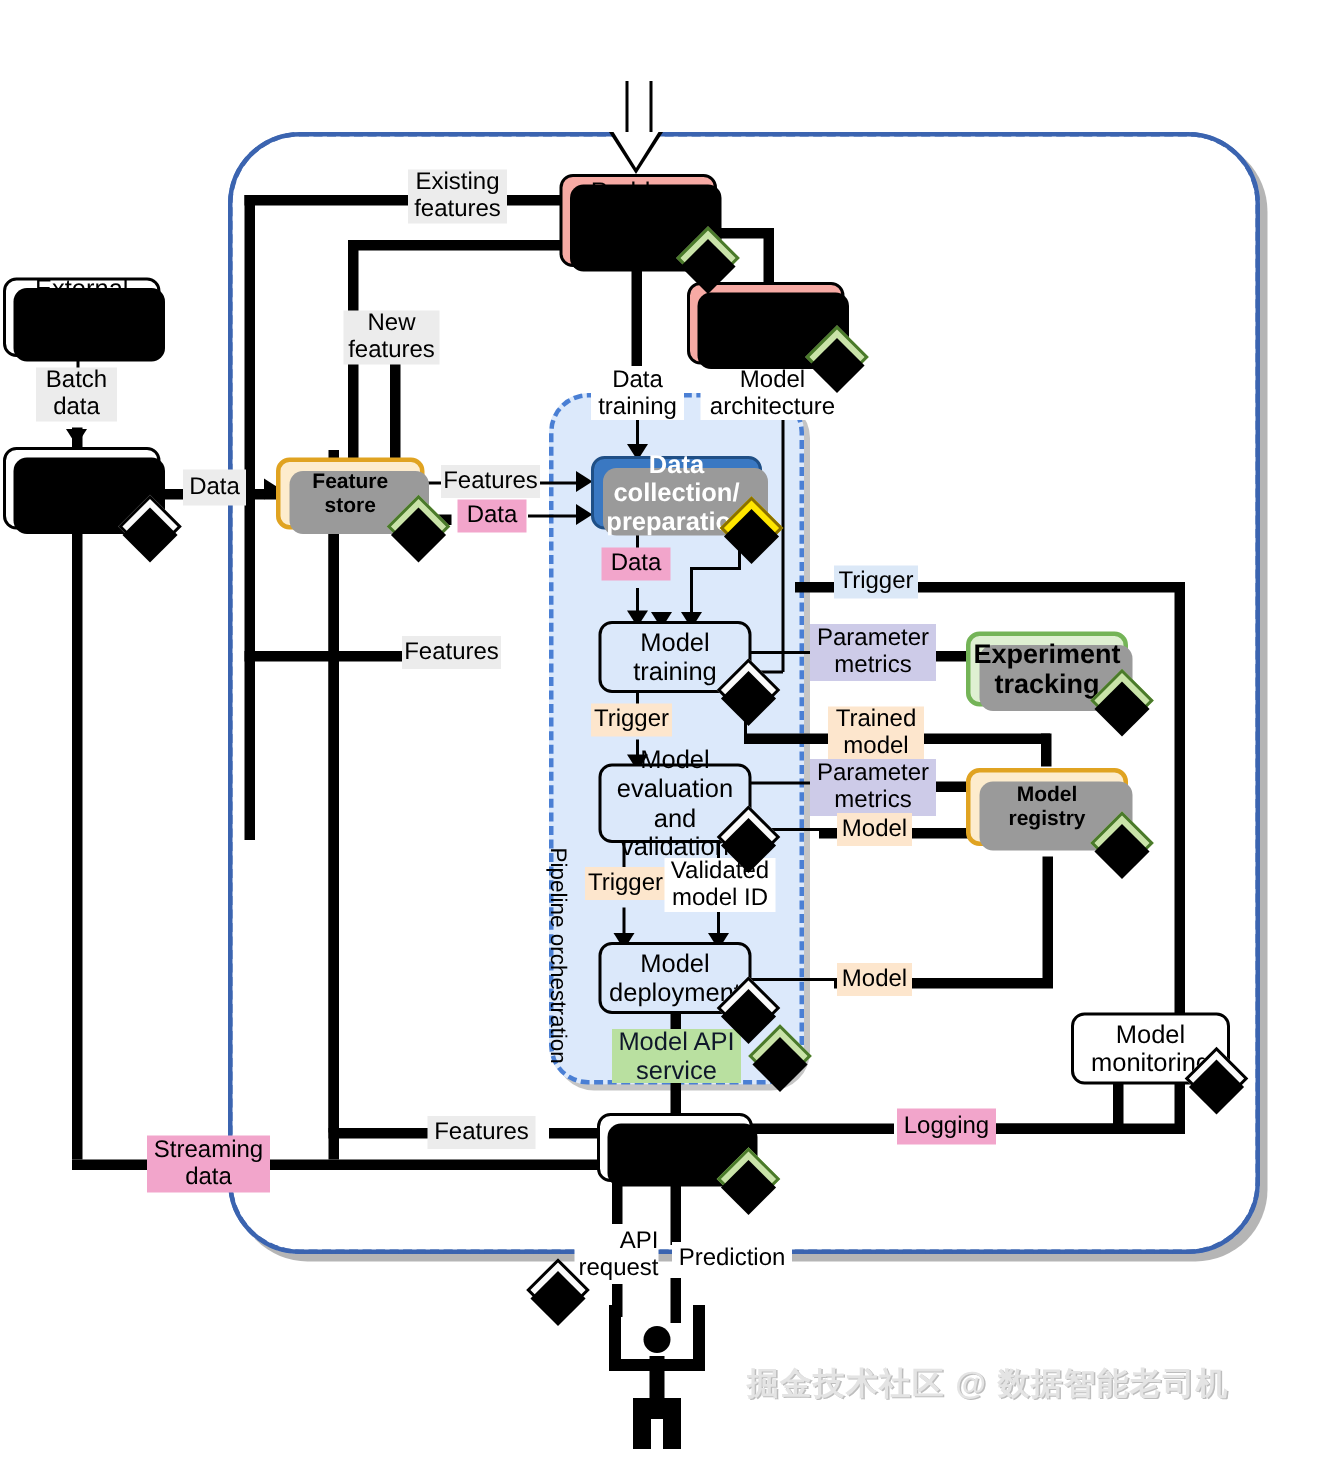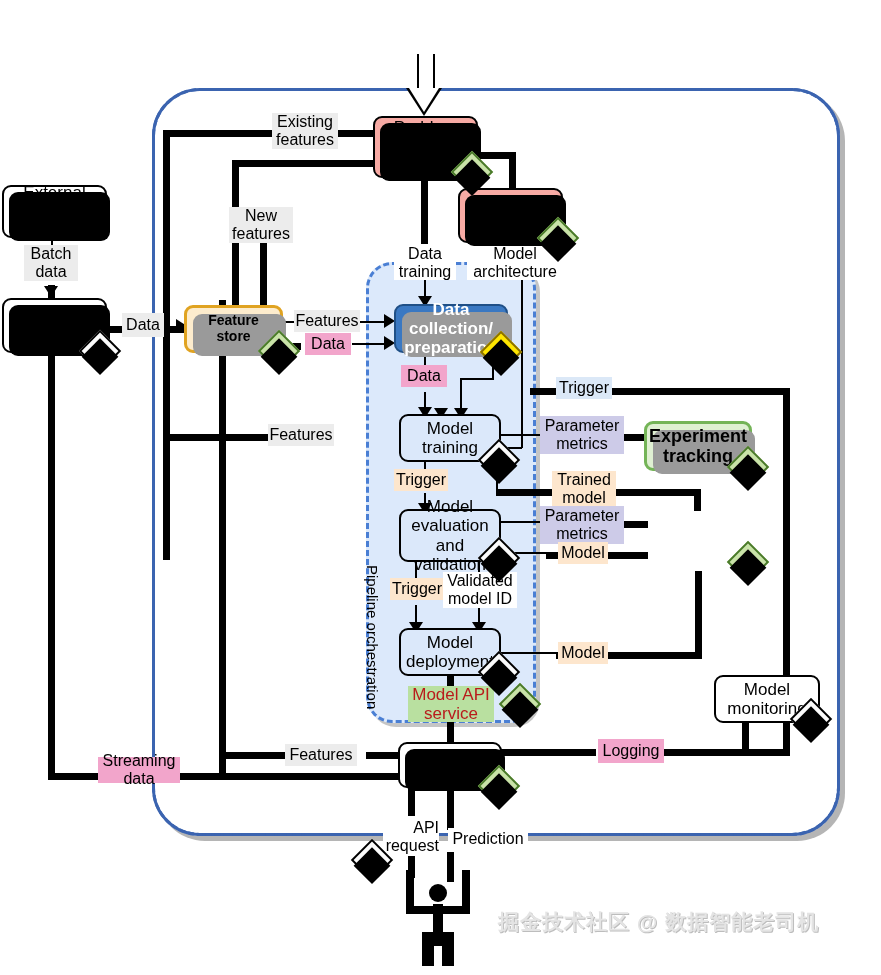--- a/index.html
+++ b/index.html
@@ -37,21 +37,21 @@
     background:#9a9a9a;border-radius:9px;z-index:-1;
   }
 
   .n-white{background:#ffffff;border:2px solid #000;font-size:17px;color:#000;}
   .n-purple{background:#e9d9f2;border:2px solid #9a6fbf;font-size:17px;color:#000;}
   .n-pink{background:#f7aaa4;border:2px solid #000;font-size:17px;color:#000;}
   .n-blue{background:#3a78c2;border:2px solid #1f4f86;font-size:17px;color:#fff;font-weight:bold;}
   .n-lblue{background:#dbe8fa;border:2px solid #000;font-size:17px;color:#000;}
   .n-orange{background:#fdeccd;border:3px solid #e0a321;font-size:14px;color:#000;font-weight:bold;}
   .n-green{background:#dff0d2;border:3px solid #74b457;font-size:18px;color:#000;font-weight:bold;}
-  .n-greenflat{background:#b9e0a0;border:0;font-size:17px;color:#b91c1c;border-radius:0;}
+  .n-greenflat{background:#b9e0a0;border:0;font-size:17px;color:#0f172a;border-radius:0;}
 
   
   .chip{
     position:absolute;box-sizing:border-box;
     display:flex;align-items:center;justify-content:center;
     text-align:center;line-height:1.1;
     font-size:16px;color:#000;z-index:45;
   }
   .c-grey{background:#ececec;}
   .c-pink{background:#f2a5cb;}
@@ -361,20 +361,23 @@
     <span>E</span>
   </div>
 
   <div class="node n-green shg" style="left:644px;top:421px;width:108px;height:50px;">
     <span class="lbl">Experiment tracking</span>
   </div>
   <div class="badge b-green" style="left:733px;top:452px;">
     <span>C</span>
   </div>
 
+  <div class="node n-orange shg" style="left:644px;top:512px;width:108px;height:52px;">
+    <span class="lbl">Model registry</span>
+  </div>
   <div class="badge b-green" style="left:733px;top:547px;">
     <span>B</span>
   </div>
 
   <div class="node n-white" style="left:714px;top:675px;width:106px;height:48px;">
     <span class="lbl">Model monitoring</span>
   </div>
   <div class="badge b-white" style="left:796px;top:704px;">
     <span>8</span>
   </div>
@@ -416,21 +419,21 @@
   <div class="chip c-peach" style="left:558px;top:542px;width:50px;height:22px;">Model</div>
 
   <div class="chip c-peach" style="left:390px;top:578px;width:54px;height:22px;">Trigger</div>
 
   <div class="chip c-white" style="left:443px;top:572px;width:74px;height:36px;">Validated model ID</div>
 
   <div class="chip c-peach" style="left:558px;top:642px;width:50px;height:22px;">Model</div>
 
   <div class="chip c-grey" style="left:285px;top:744px;width:72px;height:22px;">Features</div>
 
-  <div class="chip c-pink" style="left:98px;top:757px;width:82px;height:26px;">Streaming data</div>
+  <div class="chip c-pink" style="left:98px;top:757px;width:82px;height:38px;">Streaming data</div>
 
   <div class="chip c-pink" style="left:598px;top:739px;width:66px;height:24px;">Logging</div>
 
   <div class="chip c-white" style="left:383px;top:818px;width:56px;height:38px;text-align:right;">API request</div>
 
   <div class="chip c-white" style="left:448px;top:828px;width:80px;height:22px;">Prediction</div>
 
   <div id="person">
     <div class="head"></div>
     <div class="armLh"></div>

